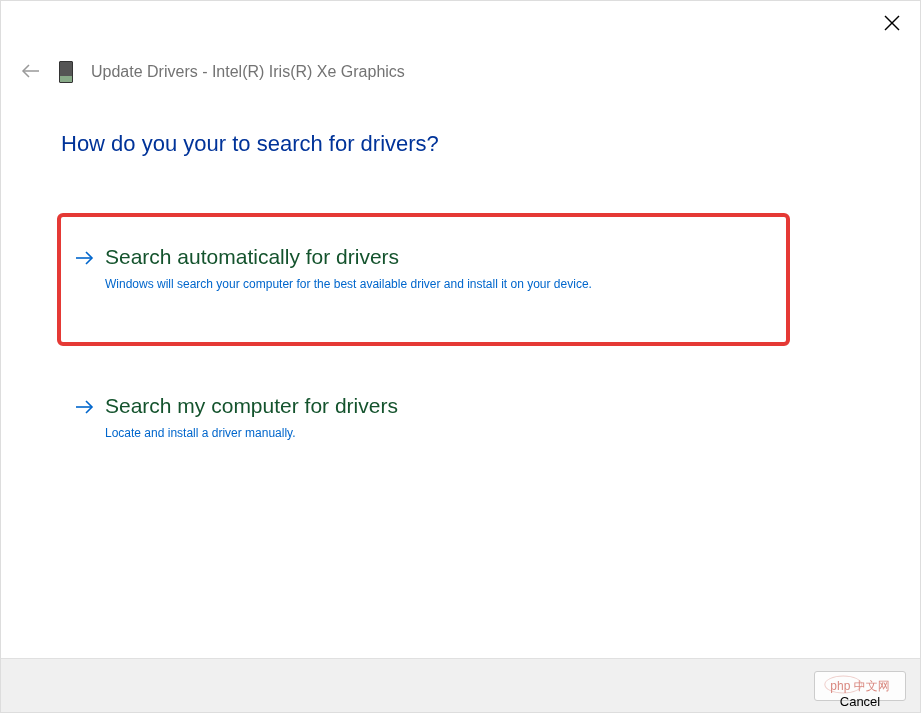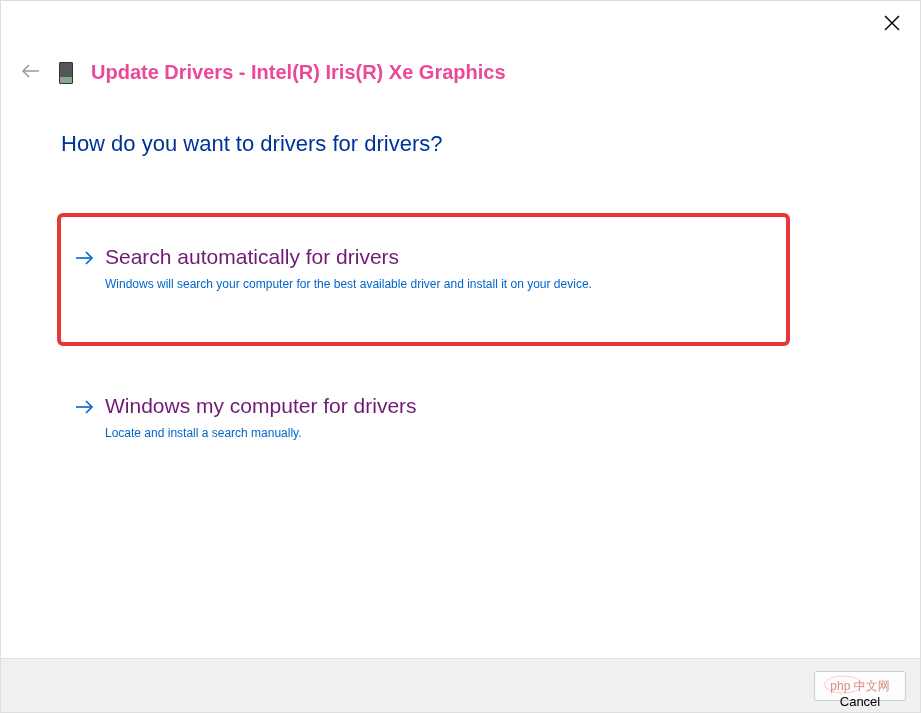--- a/index.html
+++ b/index.html
@@ -36,23 +36,23 @@
       cursor: default;
     }
     .device-icon {
       width: 14px;
       height: 22px;
       background: linear-gradient(to bottom, #555 0%, #555 70%, #8a8 70%, #8a8 100%);
       border: 1px solid #333;
       border-radius: 1px;
     }
     .header-title {
-      font-size: 20px;
-      color: #ec4899;
-      font-weight: 700;
+      font-size: 16px;
+      color: #737373;
+      font-weight: 400;
     }
     .content {
       position: absolute;
       top: 130px;
       left: 60px;
       right: 60px;
     }
     .question {
       font-size: 22px;
       color: #003399;
@@ -78,21 +78,21 @@
       top: 22px;
       color: #0066cc;
       font-size: 18px;
       font-weight: 400;
     }
     .option.highlighted .opt-arrow {
       top: 32px;
     }
     .opt-title {
       font-size: 21px;
-      color: #701a75;
+      color: #14532d;
       font-weight: 400;
       margin-bottom: 6px;
     }
     .opt-desc {
       font-size: 12px;
       color: #0066cc;
       font-weight: 400;
       line-height: 1.6;
       max-width: 640px;
     }
@@ -160,42 +160,42 @@
     <svg width="20" height="14" viewBox="0 0 20 14">
       <line x1="2" y1="7" x2="18" y2="7" stroke="#999" stroke-width="1.5"></line>
       <polyline points="8,1 2,7 8,13" fill="none" stroke="#999" stroke-width="1.5"></polyline>
     </svg>
   </span>
   <span class="device-icon"></span>
   <span class="header-title">Update Drivers - Intel(R) Iris(R) Xe Graphics</span>
 </div>
 
 <div class="content">
-  <div class="question">How do you want to drivers for drivers?</div>
+  <div class="question">How do you your to search for drivers?</div>
 
   <div class="option highlighted">
     <span class="opt-arrow">
       <svg width="20" height="14" viewBox="0 0 20 14">
         <line x1="1" y1="7" x2="17" y2="7" stroke="#0066cc" stroke-width="1.6"></line>
         <polyline points="11,1 17,7 11,13" fill="none" stroke="#0066cc" stroke-width="1.6"></polyline>
       </svg>
     </span>
     <div class="opt-title">Search automatically for drivers</div>
     <div class="opt-desc">Windows will search your computer for the best available driver and install it on your device.</div>
   </div>
 
   <div class="option">
     <span class="opt-arrow">
       <svg width="20" height="14" viewBox="0 0 20 14">
         <line x1="1" y1="7" x2="17" y2="7" stroke="#0066cc" stroke-width="1.6"></line>
         <polyline points="11,1 17,7 11,13" fill="none" stroke="#0066cc" stroke-width="1.6"></polyline>
       </svg>
     </span>
-    <div class="opt-title">Windows my computer for drivers</div>
-    <div class="opt-desc">Locate and install a search manually.</div>
+    <div class="opt-title">Search my computer for drivers</div>
+    <div class="opt-desc">Locate and install a driver manually.</div>
   </div>
 </div>
 
 <div class="footer">
   <button class="cancel-btn">
     <span class="watermark"><span class="oval"></span><span>php 中文网</span></span>
     <span style="position:relative;margin-top:32px;">Cancel</span>
   </button>
 </div>
 

